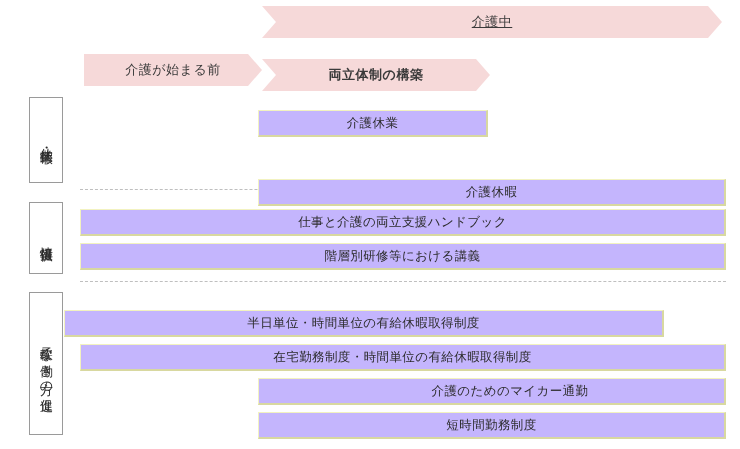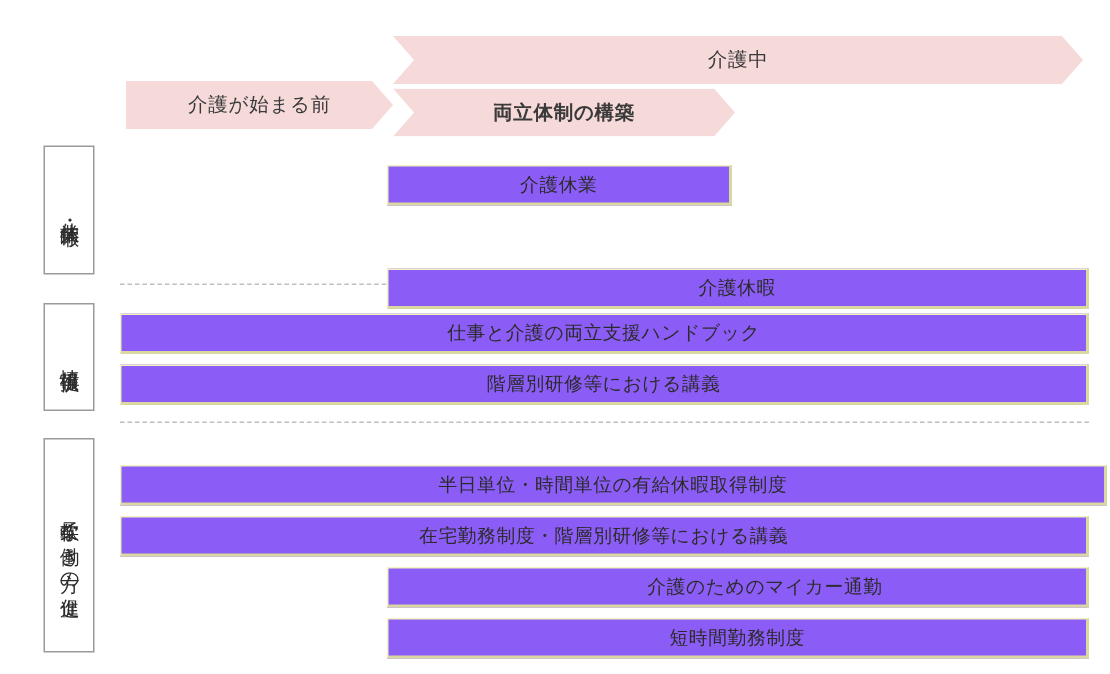--- a/index.html
+++ b/index.html
@@ -44,21 +44,21 @@
     line-height:1.22;
     letter-spacing:1px;
     color:#2b2b2b;
     white-space:nowrap;
   }
 
   
   .bar{
     position:absolute;
     height:27px;
-    background:#8b5cf6;
+    background:#c4b5fd;
     border:1px solid #f2f2c0;
     border-bottom:2px solid #d8d8a0;
     border-right:2px solid #d8d8a0;
     box-sizing:border-box;
     display:flex;align-items:center;justify-content:center;
     font-size:12.5px;color:#2b2b2b;
     letter-spacing:.4px;
     white-space:nowrap;
   }
 
@@ -67,34 +67,34 @@
     position:absolute;
     height:0;
     border-top:1px dashed #bfbfbf;
   }
 </style>
 </head>
 <body>
 
 <div id="stage">
     <div class="chev point" style="left: 84px; top: 22px; width: 178px; height: 32px; margin-top: 32px;">介護が始まる前</div>
-    <div class="chev notch" style="left: 262px; top: 24px; width: 460px; height: 32px;">介護中</div>
+    <div class="chev notch" style="left: 262px; top: 6px; width: 460px; height: 32px; text-decoration: underline;">介護中</div>
     <div class="chev notch" style="left: 262px; top: 59px; width: 228px; height: 32px; font-weight: bold;">両立体制の構築</div>
     <div class="catbox" style="left: 29px; top: 97px; width: 34px; height: 86px;">
       <span class="cattext">休業・休暇</span>
     </div>
     <div class="catbox" style="left: 29px; top: 202px; width: 34px; height: 72px;">
       <span class="cattext">情報提供</span>
     </div>
     <div class="catbox" style="left: 29px; top: 292px; width: 34px; height: 143px;">
       <span class="cattext">柔軟な働き方の促進</span>
     </div>
     <div class="sep" style="left: 80px; top: 189px; width: 646px;"></div>
     <div class="sep" style="left: 80px; top: 281px; width: 646px;"></div>
     <div class="bar" style="left: 258px; top: 110px; width: 230px;">介護休業</div>
     <div class="bar" style="left: 258px; top: 144px; width: 468px; margin-top: 35px;">介護休暇</div>
     <div class="bar" style="left: 80px; top: 209px; width: 646px;">仕事と介護の両立支援ハンドブック</div>
     <div class="bar" style="left: 80px; top: 243px; width: 646px;">階層別研修等における講義</div>
-    <div class="bar" style="left: 80px; top: 310px; width: 658px;">半日単位・時間単位の有給休暇取得制度</div>
-    <div class="bar" style="left: 80px; top: 344px; width: 646px;">在宅勤務制度・階層別研修等における講義</div>
+    <div class="bar" style="left: 64px; top: 310px; width: 600px;">半日単位・時間単位の有給休暇取得制度</div>
+    <div class="bar" style="left: 80px; top: 344px; width: 646px;">在宅勤務制度・時間単位の有給休暇取得制度</div>
     <div class="bar" style="left: 258px; top: 378px; width: 468px; padding-left: 37px;">介護のためのマイカー通勤</div>
     <div class="bar" style="left: 258px; top: 412px; width: 468px;">短時間勤務制度</div>
   </div>
 
 </body></html>

